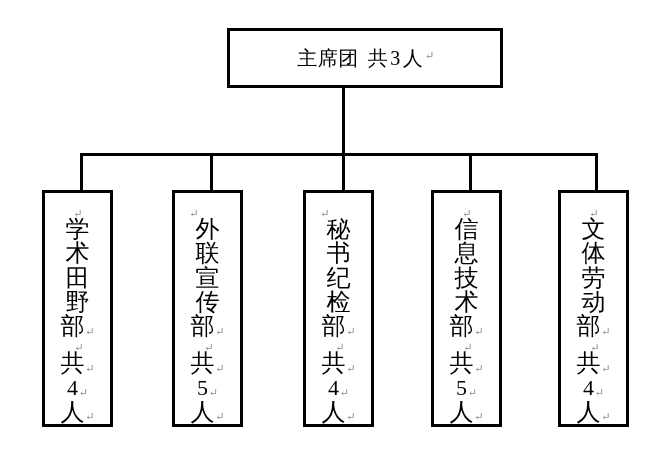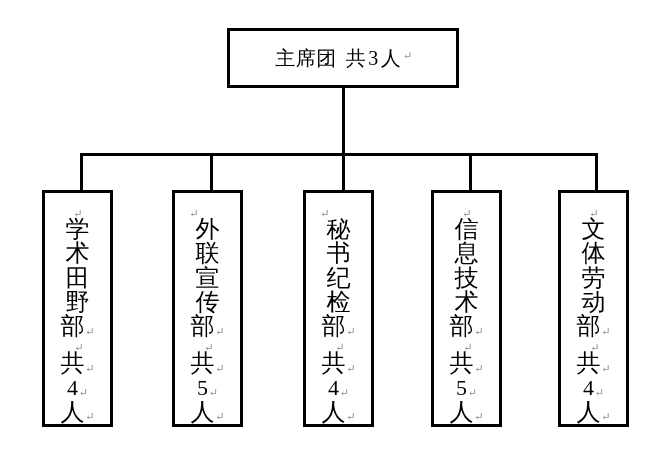--- a/index.html
+++ b/index.html
@@ -29,21 +29,21 @@
   .node-box {
     position: absolute;
     box-sizing: border-box;
     border: 3px solid #000000;
     background: #ffffff;
   }
 
   #root-box {
     left: 227px;
     top: 28px;
-    width: 232px;
+    width: 276px;
     height: 60px;
     display: flex;
     align-items: center;
     justify-content: center;
   }
 
   .root-text {
     font-size: 20px;
     line-height: 1;
     letter-spacing: 0.5px;

